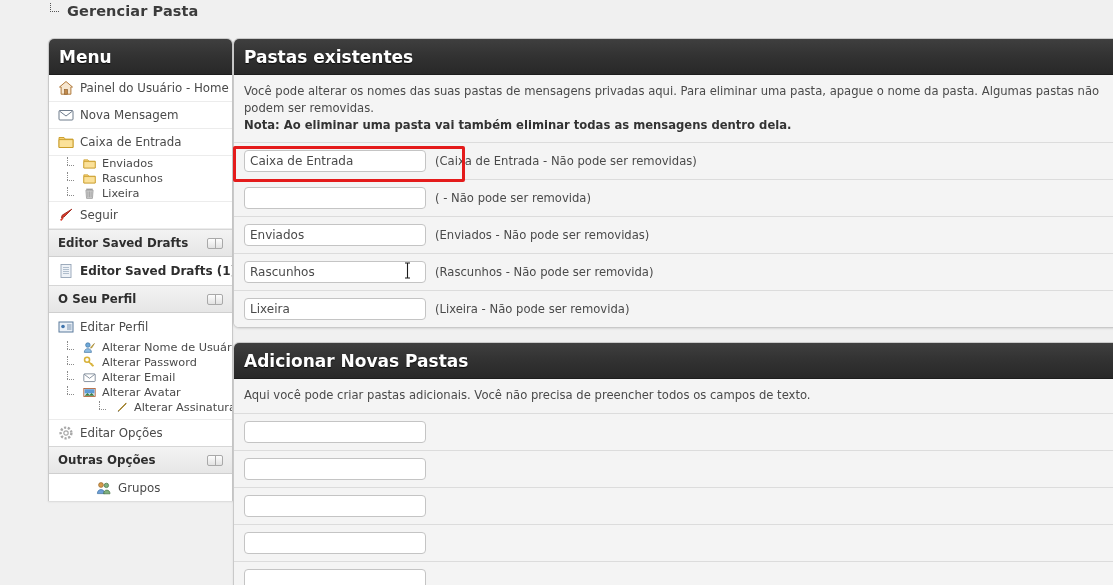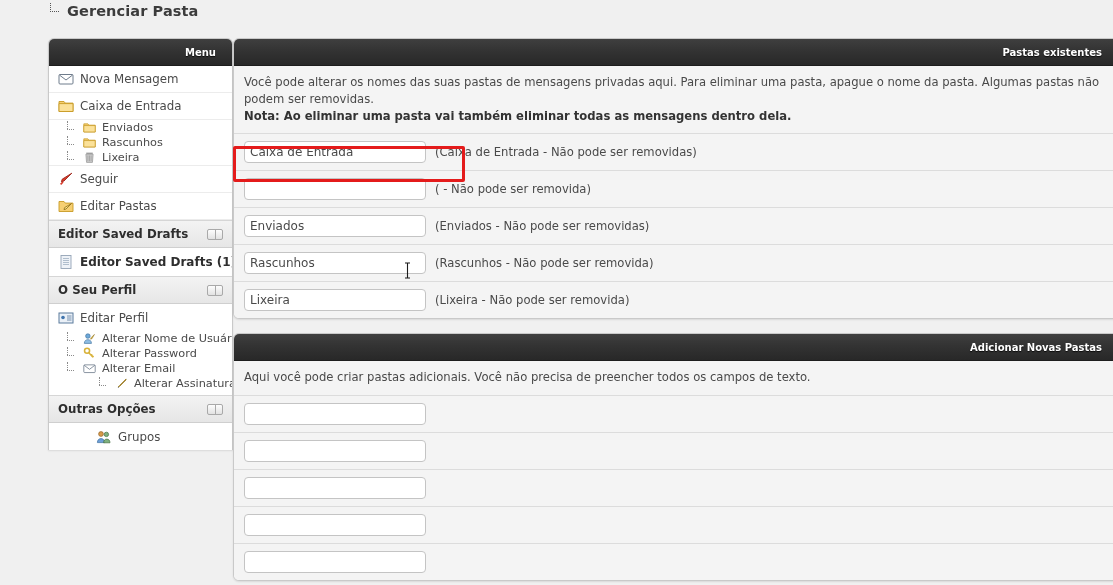--- a/index.html
+++ b/index.html
@@ -38,26 +38,25 @@
   .panel {
     background: #ffffff;
     border: 1px solid #c9c9c9;
     border-radius: 6px;
     box-shadow: 0 1px 2px rgba(0,0,0,0.10);
     overflow: hidden;
   }
   .panel-head {
     background: linear-gradient(to bottom, #3f3f3f 0%, #333333 45%, #282828 100%);
     color: #ffffff;
-    font-size: 10px;
+    font-size: 17px;
     font-weight: bold;
     padding: 8px 16px 7px 10px;
     text-shadow: 0 1px 1px rgba(0,0,0,0.8);
     border-bottom: 1px solid #1d1d1d;
-    text-align: right;
   }
 
   
   #sidebar {
     position: absolute; left: 48px; top: 38px; width: 185px;
     border-bottom: none;
     border-bottom-left-radius: 0; border-bottom-right-radius: 0;
   }
   .side-group-head {
     background: linear-gradient(to bottom, #f3f3f3 0%, #e6e6e6 100%);
@@ -159,20 +158,27 @@
 <body>
 
 <div id="page-title-row">
   <span class="tree-connector"></span>
   <span id="page-title-text">Gerenciar Pasta</span>
 </div>
 
 <div id="sidebar" class="panel">
   <div class="panel-head">Menu</div>
 
+  <div class="side-item">
+    <svg class="ico" viewBox="0 0 16 16">
+      <path d="M8 1.5 1.5 7h1.6v7.2h9.8V7h1.6z" fill="#f6e6cf" stroke="#b07a3c" stroke-width="1"></path>
+      <rect x="6.4" y="9.4" width="3.2" height="4.8" fill="#c08a4c" stroke="#8a5a28" stroke-width=".6"></rect>
+    </svg>
+    <span>Painel do Usuário - Home</span>
+  </div>
 
   <div class="side-item">
     <svg class="ico" viewBox="0 0 16 16">
       <rect x="1" y="3.5" width="14" height="9.5" rx="1" fill="#ffffff" stroke="#6f7c8c" stroke-width="1"></rect>
       <path d="M1.4 4 8 9 14.6 4" fill="none" stroke="#6f7c8c" stroke-width="1"></path>
     </svg>
     <span>Nova Mensagem</span>
   </div>
   <div class="side-item">
     <svg class="ico" viewBox="0 0 16 16">
@@ -206,27 +212,20 @@
     </svg>
     <span>Lixeira</span>
   </div>
   <div class="side-item" style="border-top:1px solid #ececec;margin-top:0;">
     <svg class="ico" viewBox="0 0 16 16">
       <path d="M13.8 2.2 6 10l-2.6.8.8-2.6z" fill="#d93b2b" stroke="#9d2418" stroke-width=".9"></path>
       <path d="M2.6 13.4 5 11" stroke="#d93b2b" stroke-width="1.6"></path>
     </svg>
     <span>Seguir</span>
   </div>
-  <div class="side-item">
-    <svg class="ico" viewBox="0 0 16 16">
-      <path d="M1 3.5h5l1.3 1.6H15v8.4H1z" fill="#f6cf72" stroke="#c79a25" stroke-width=".9"></path>
-      <path d="M13.5 5.5 8 11l-2 .6.6-2z" fill="#ffe98a" stroke="#8a6a18" stroke-width=".8"></path>
-    </svg>
-    <span>Editar Pastas</span>
-  </div>
 
   <div class="side-group-head">
     <span>Editor Saved Drafts</span>
     <span class="collapse-icon"></span>
   </div>
   <div class="side-item bold nb" style="padding:6px 9px;">
     <svg class="ico" viewBox="0 0 16 16">
       <rect x="3" y="1.5" width="10" height="13" fill="#eef2f7" stroke="#93a3b5" stroke-width=".9"></rect>
       <path d="M5 4.5h6M5 6.5h6M5 8.5h6M5 10.5h6" stroke="#9fb0c2" stroke-width=".8"></path>
     </svg>
@@ -263,27 +262,43 @@
     <span>Alterar Password</span>
   </div>
   <div class="side-item sub">
     <span class="sub-connector"></span>
     <svg class="ico sm" viewBox="0 0 16 16">
       <rect x="1" y="3.5" width="14" height="9.5" rx="1" fill="#ffffff" stroke="#6f7c8c" stroke-width="1"></rect>
       <path d="M1.4 4 8 9 14.6 4" fill="none" stroke="#6f7c8c" stroke-width="1"></path>
     </svg>
     <span>Alterar Email</span>
   </div>
+  <div class="side-item sub">
+    <span class="sub-connector"></span>
+    <svg class="ico sm" viewBox="0 0 16 16">
+      <rect x="1" y="3" width="14" height="10" fill="#dce9f6" stroke="#b05a2a" stroke-width="1"></rect>
+      <rect x="2" y="4" width="12" height="5" fill="#5d9bd5"></rect>
+      <path d="M2 12l3.5-3.5L8 11l2.5-2.5L14 12z" fill="#3c7c3c"></path>
+    </svg>
+    <span>Alterar Avatar</span>
+  </div>
   <div class="side-item sub" style="padding-bottom:5px;margin-left:32px;">
     <span class="sub-connector"></span>
     <svg class="ico sm" viewBox="0 0 16 16">
       <path d="M13.6 2.4 5.6 10.4 4 12l1.6-.4 8-8z" fill="#f2d14f" stroke="#8a6a18" stroke-width=".9"></path>
       <path d="M3.2 12.8 5 12l-.4 1.4z" fill="#6b6b6b"></path>
     </svg>
     <span>Alterar Assinatura</span>
+  </div>
+  <div class="side-item nb" style="border-top:1px solid #ececec;">
+    <svg class="ico" viewBox="0 0 16 16">
+      <circle cx="8" cy="8" r="5.4" fill="none" stroke="#a8a8a8" stroke-width="2.4" stroke-dasharray="2.2 1.6"></circle>
+      <circle cx="8" cy="8" r="2.2" fill="#ffffff" stroke="#a8a8a8" stroke-width="1.2"></circle>
+    </svg>
+    <span>Editar Opções</span>
   </div>
 
   <div class="side-group-head">
     <span>Outras Opções</span>
     <span class="collapse-icon"></span>
   </div>
   <div class="side-item nb" style="padding-top:6px;padding-left:47px;">
     <svg class="ico" viewBox="0 0 16 16">
       <circle cx="5" cy="5" r="2.4" fill="#d79a4a" stroke="#96652a" stroke-width=".7"></circle>
       <circle cx="10.4" cy="5.4" r="2.2" fill="#7fb07f" stroke="#43703f" stroke-width=".7"></circle>

